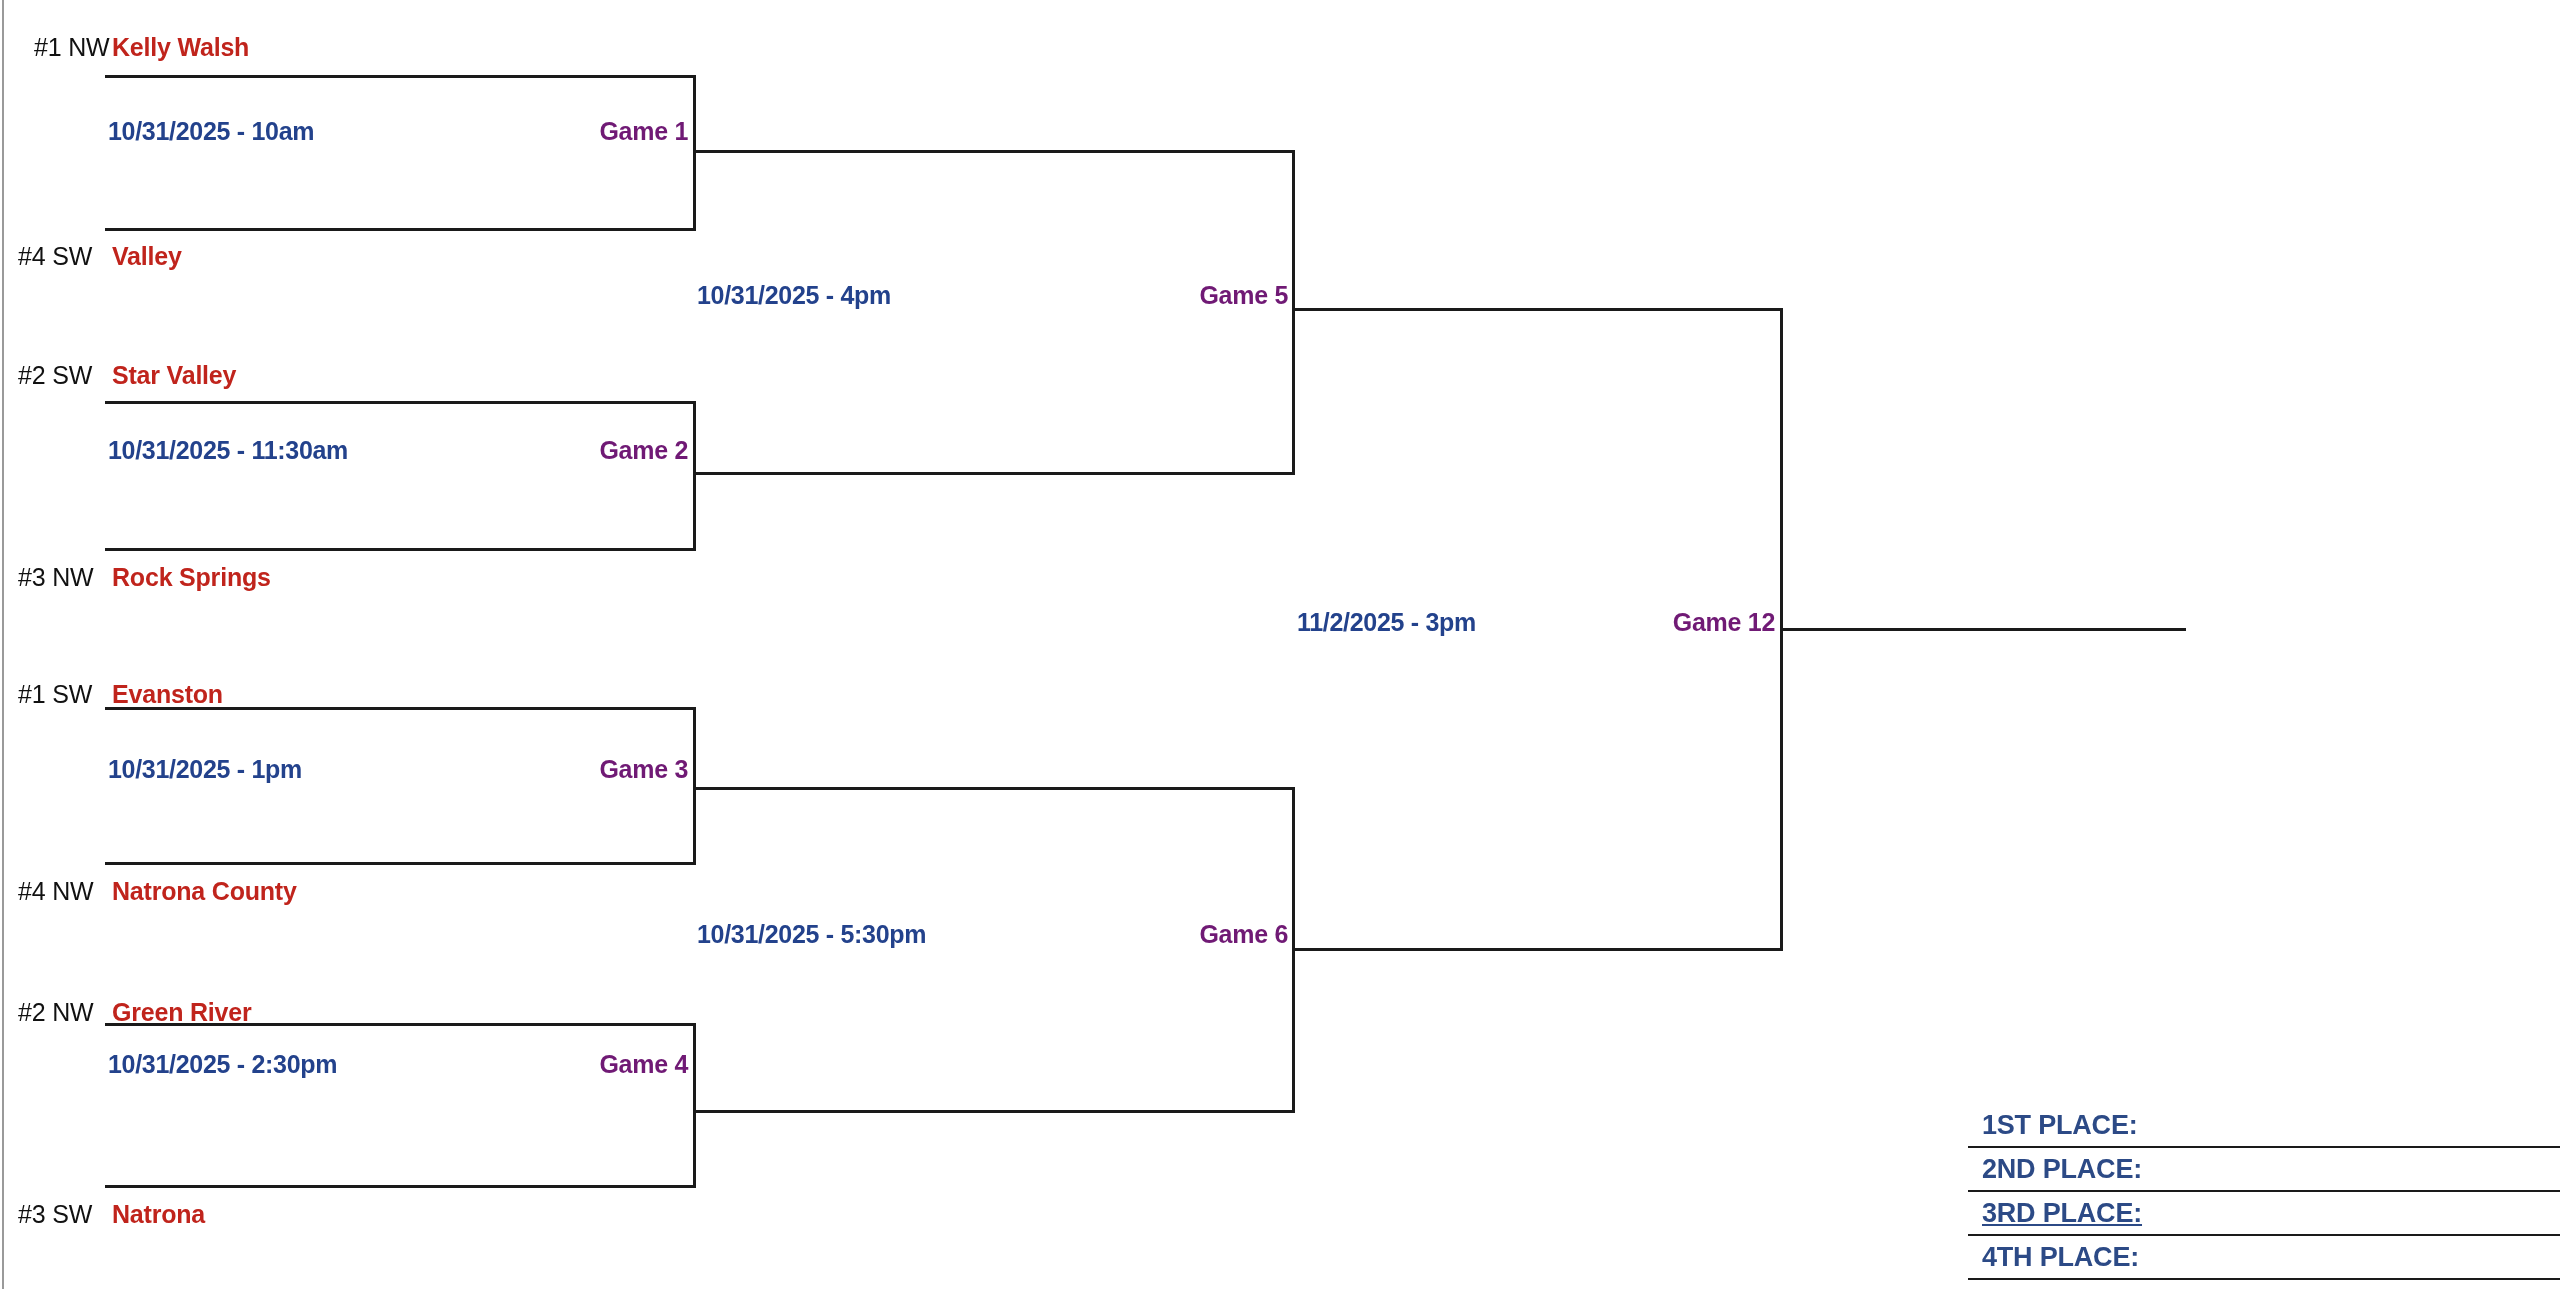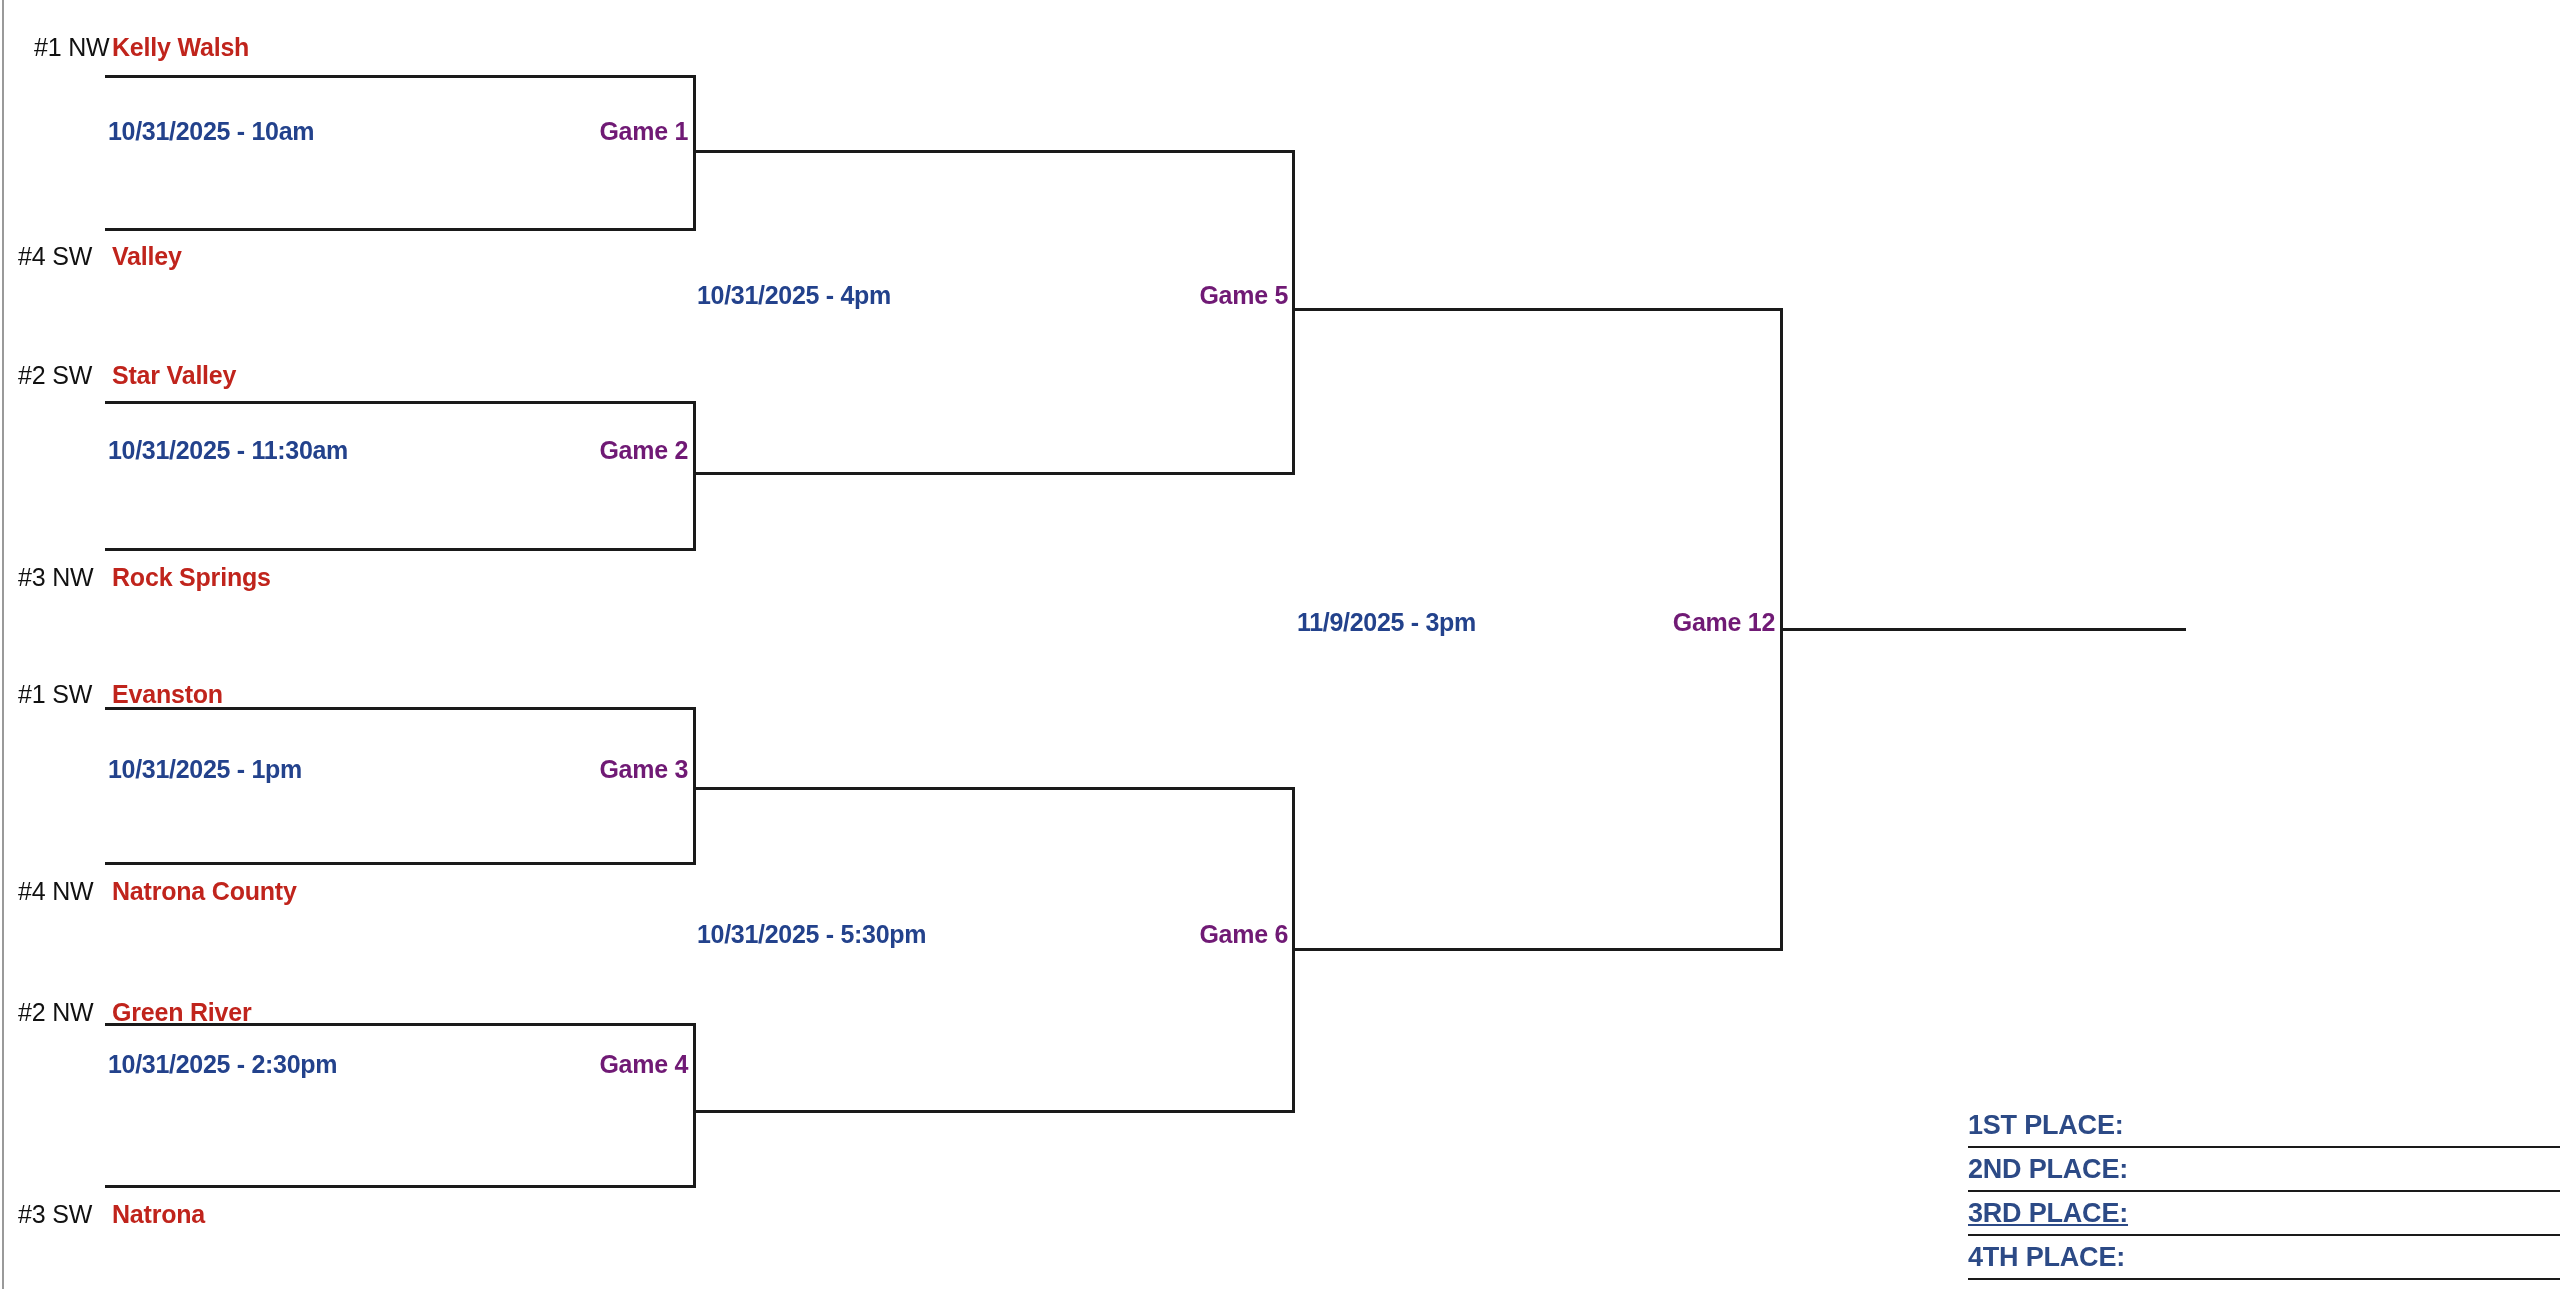--- a/index.html
+++ b/index.html
@@ -78,20 +78,21 @@
     text-align: right;
     letter-spacing: -0.3px;
   }
   .place-label {
     position: absolute;
     color: #2C4A86;
     font-size: 27px;
     font-weight: 700;
     white-space: nowrap;
     letter-spacing: -0.2px;
+    margin-left: 14px;
   }
 </style>
 </head>
 <body>
 
 <div id="bracket-page">
 
   <div class="page-edge"></div>
 
   <div>
@@ -177,21 +178,21 @@
 
     <div class="vline" style="left:1292px; top:787px; height:326px;"></div>
   </div>
 
   <div>
 
     <div class="hline" style="left:1292px; top:308px; width:488px;"></div>
 
     <div class="hline" style="left:1292px; top:948px; width:488px;"></div>
 
-    <span class="datetime" style="left:1297px; top:608px;">11/9/2025 - 3pm</span>
+    <span class="datetime" style="left:1297px; top:608px;">11/2/2025 - 3pm</span>
     <span class="gamelabel" style="left:1570px; top:608px; width:205px;">Game 12</span>
 
     <div class="vline" style="left:1780px; top:308px; height:643px;"></div>
 
     <div class="hline" style="left:1780px; top:628px; width:406px;"></div>
   </div>
 
   <div>
 
     <div>

